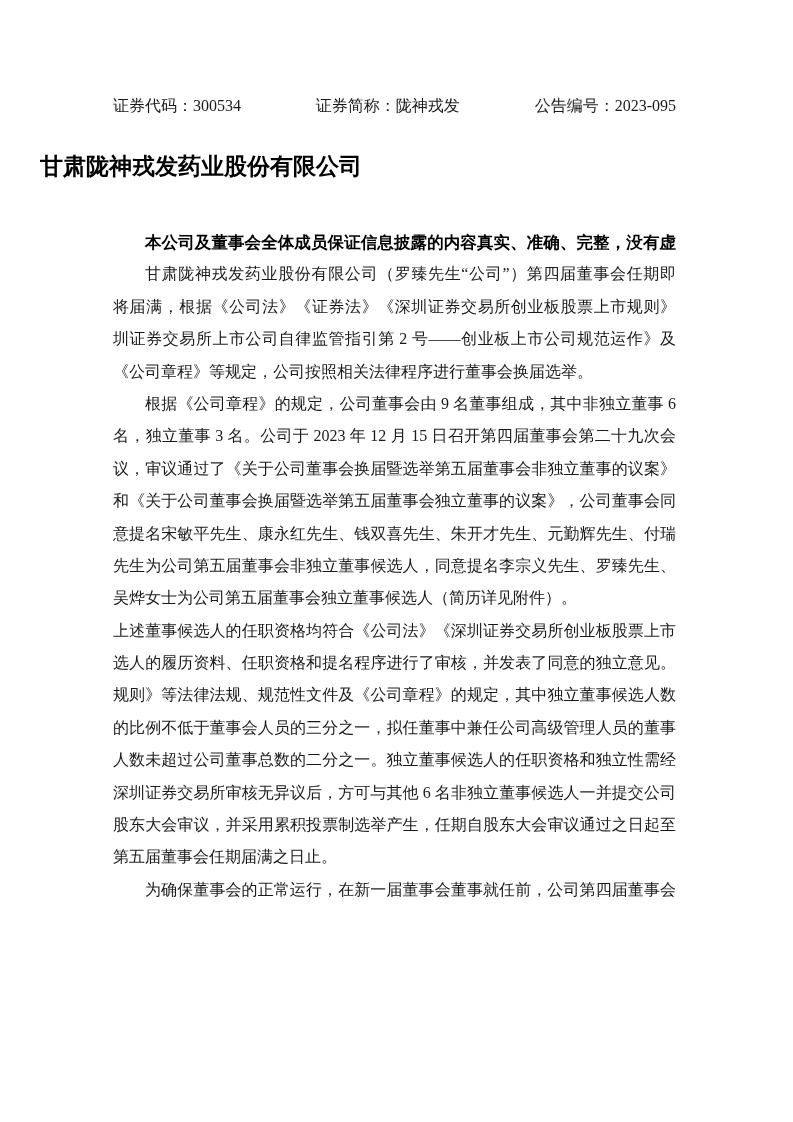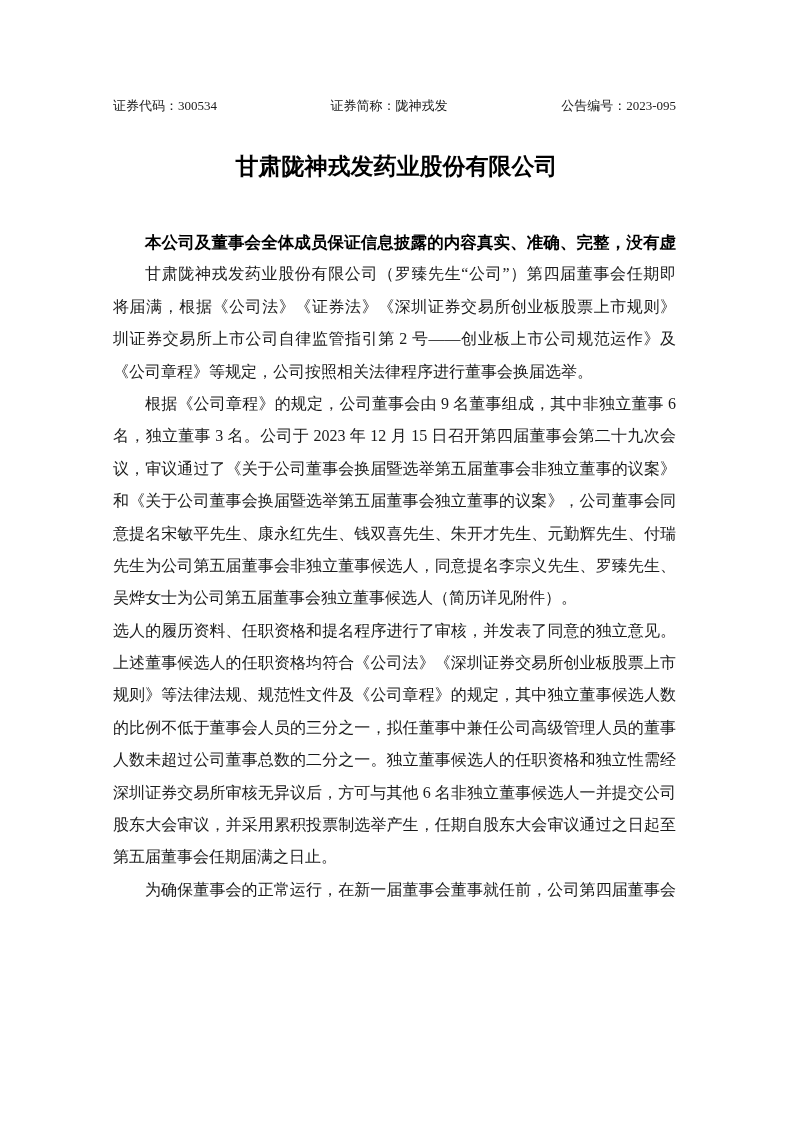--- a/index.html
+++ b/index.html
@@ -13,29 +13,30 @@
     height: 1122px;
     background: #ffffff;
     color: #1a1a1a;
     font-family: "Liberation Serif", "DejaVu Serif", serif;
     overflow: hidden;
   }
   .doc-header {
     display: flex;
     justify-content: space-between;
     margin: 97px 117px 8px 113px;
-    font-size: 13px;
+    font-size: 16px;
     line-height: 18px;
     white-space: nowrap;
   }
   .title {
-    text-align: center;
+    text-align: left;
     font-family: "Liberation Sans", "DejaVu Sans", sans-serif;
     font-weight: 700;
     color: #000000;
+    padding-left: 40px;
   }
   h1.title {
     font-size: 23px;
     line-height: 23px;
     margin: 40px 0 0 0;
   }
   h2.title {
     font-size: 22px;
     line-height: 22px;
     margin: 25px 0 0 0;
@@ -94,22 +95,22 @@
       <div class="para body">
         <div class="line indent">根据《公司章程》的规定，公司董事会由 9 名董事组成，其中非独立董事 6</div>
         <div class="line">名，独立董事 3 名。公司于 2023 年 12 月 15 日召开第四届董事会第二十九次会</div>
         <div class="line">议，审议通过了《关于公司董事会换届暨选举第五届董事会非独立董事的议案》</div>
         <div class="line">和《关于公司董事会换届暨选举第五届董事会独立董事的议案》，公司董事会同</div>
         <div class="line">意提名宋敏平先生、康永红先生、钱双喜先生、朱开才先生、元勤辉先生、付瑞</div>
         <div class="line">先生为公司第五届董事会非独立董事候选人，同意提名李宗义先生、罗臻先生、</div>
         <div class="line last">吴烨女士为公司第五届董事会独立董事候选人（简历详见附件）。</div>
       </div>
       <div class="para body">
+        <div class="line">上述董事候选人的任职资格均符合《公司法》《深圳证券交易所创业板股票上市</div>
         <div class="line">选人的履历资料、任职资格和提名程序进行了审核，并发表了同意的独立意见。</div>
-        <div class="line">上述董事候选人的任职资格均符合《公司法》《深圳证券交易所创业板股票上市</div>
         <div class="line">规则》等法律法规、规范性文件及《公司章程》的规定，其中独立董事候选人数</div>
         <div class="line">的比例不低于董事会人员的三分之一，拟任董事中兼任公司高级管理人员的董事</div>
         <div class="line">人数未超过公司董事总数的二分之一。独立董事候选人的任职资格和独立性需经</div>
         <div class="line">深圳证券交易所审核无异议后，方可与其他 6 名非独立董事候选人一并提交公司</div>
         <div class="line">股东大会审议，并采用累积投票制选举产生，任期自股东大会审议通过之日起至</div>
         <div class="line last">第五届董事会任期届满之日止。</div>
       </div>
       <div class="para body">
         <div class="line indent">为确保董事会的正常运行，在新一届董事会董事就任前，公司第四届董事会</div>
       </div>

